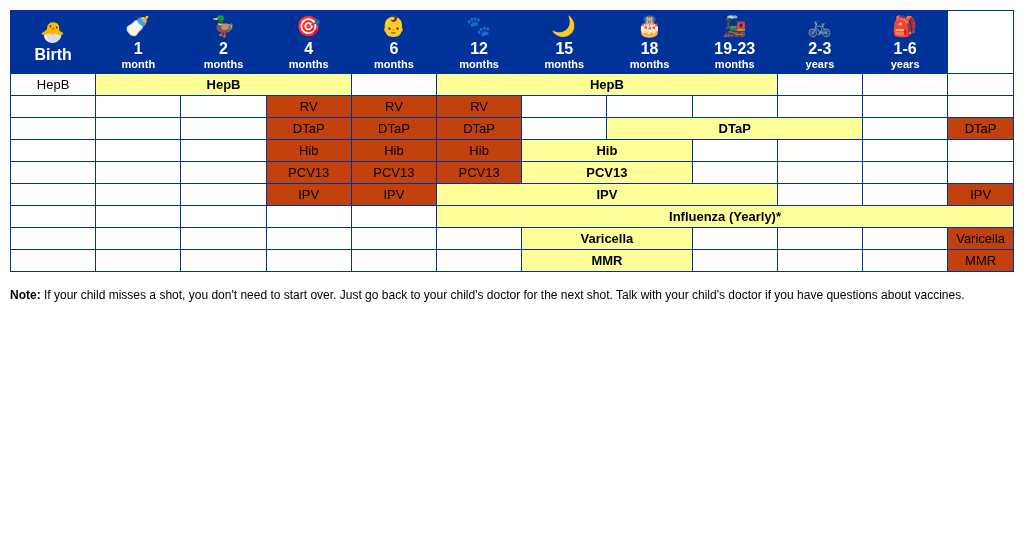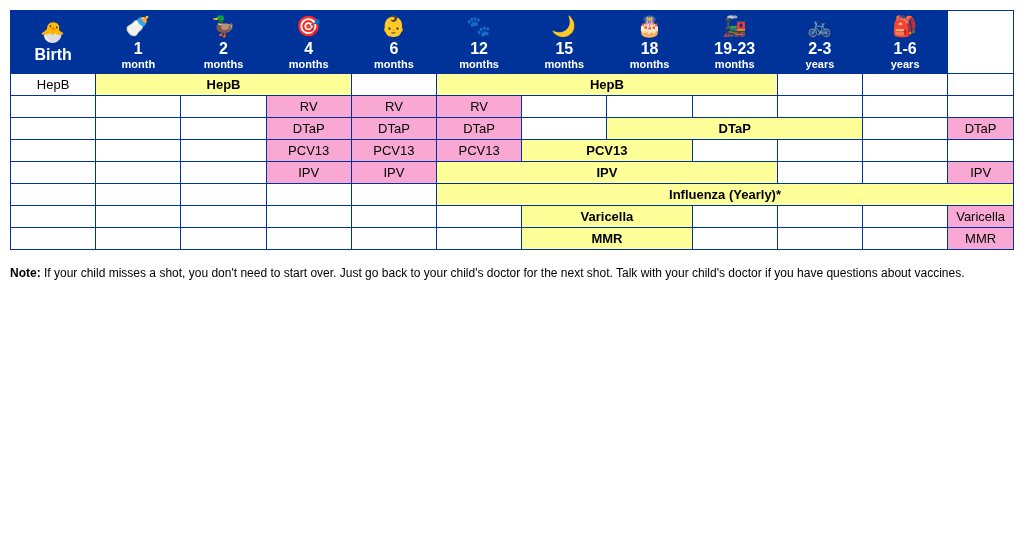--- a/index.html
+++ b/index.html
@@ -40,21 +40,21 @@
       font-size: 20px;
       display: block;
       margin-bottom: 2px;
     }
     .yellow-cell {
       background-color: #FFFF99;
       font-weight: bold;
       font-size: 13px;
     }
     .vaccine-label-cell {
-      background-color: #f9a8d4;
+      background-color: #c2410c;
       font-weight: normal;
       text-align: center;
       font-size: 13px;
     }
     .row-label {
       text-align: left;
       padding-left: 6px;
       font-weight: normal;
       background: #fff;
     }
@@ -160,20 +160,33 @@
         <td class="row-label"></td>
         <td class="empty-cell"></td>
         <td class="empty-cell"></td>
         <td class="vaccine-label-cell">DTaP</td>
         <td class="vaccine-label-cell">DTaP</td>
         <td class="vaccine-label-cell">DTaP</td>
         <td class="empty-cell"></td>
         <td colspan="3" class="yellow-cell">DTaP</td>
         <td class="empty-cell"></td>
         <td class="vaccine-label-cell">DTaP</td>
+      </tr>
+      <tr>
+        <td class="row-label"></td>
+        <td class="empty-cell"></td>
+        <td class="empty-cell"></td>
+        <td class="vaccine-label-cell">Hib</td>
+        <td class="vaccine-label-cell">Hib</td>
+        <td class="vaccine-label-cell">Hib</td>
+        <td colspan="2" class="yellow-cell">Hib</td>
+        <td class="empty-cell"></td>
+        <td class="empty-cell"></td>
+        <td class="empty-cell"></td>
+        <td class="empty-cell"></td>
       </tr>
       <tr>
         <td class="row-label"></td>
         <td class="empty-cell"></td>
         <td class="empty-cell"></td>
         <td class="vaccine-label-cell">PCV13</td>
         <td class="vaccine-label-cell">PCV13</td>
         <td class="vaccine-label-cell">PCV13</td>
         <td colspan="2" class="yellow-cell">PCV13</td>
         <td class="empty-cell"></td>

